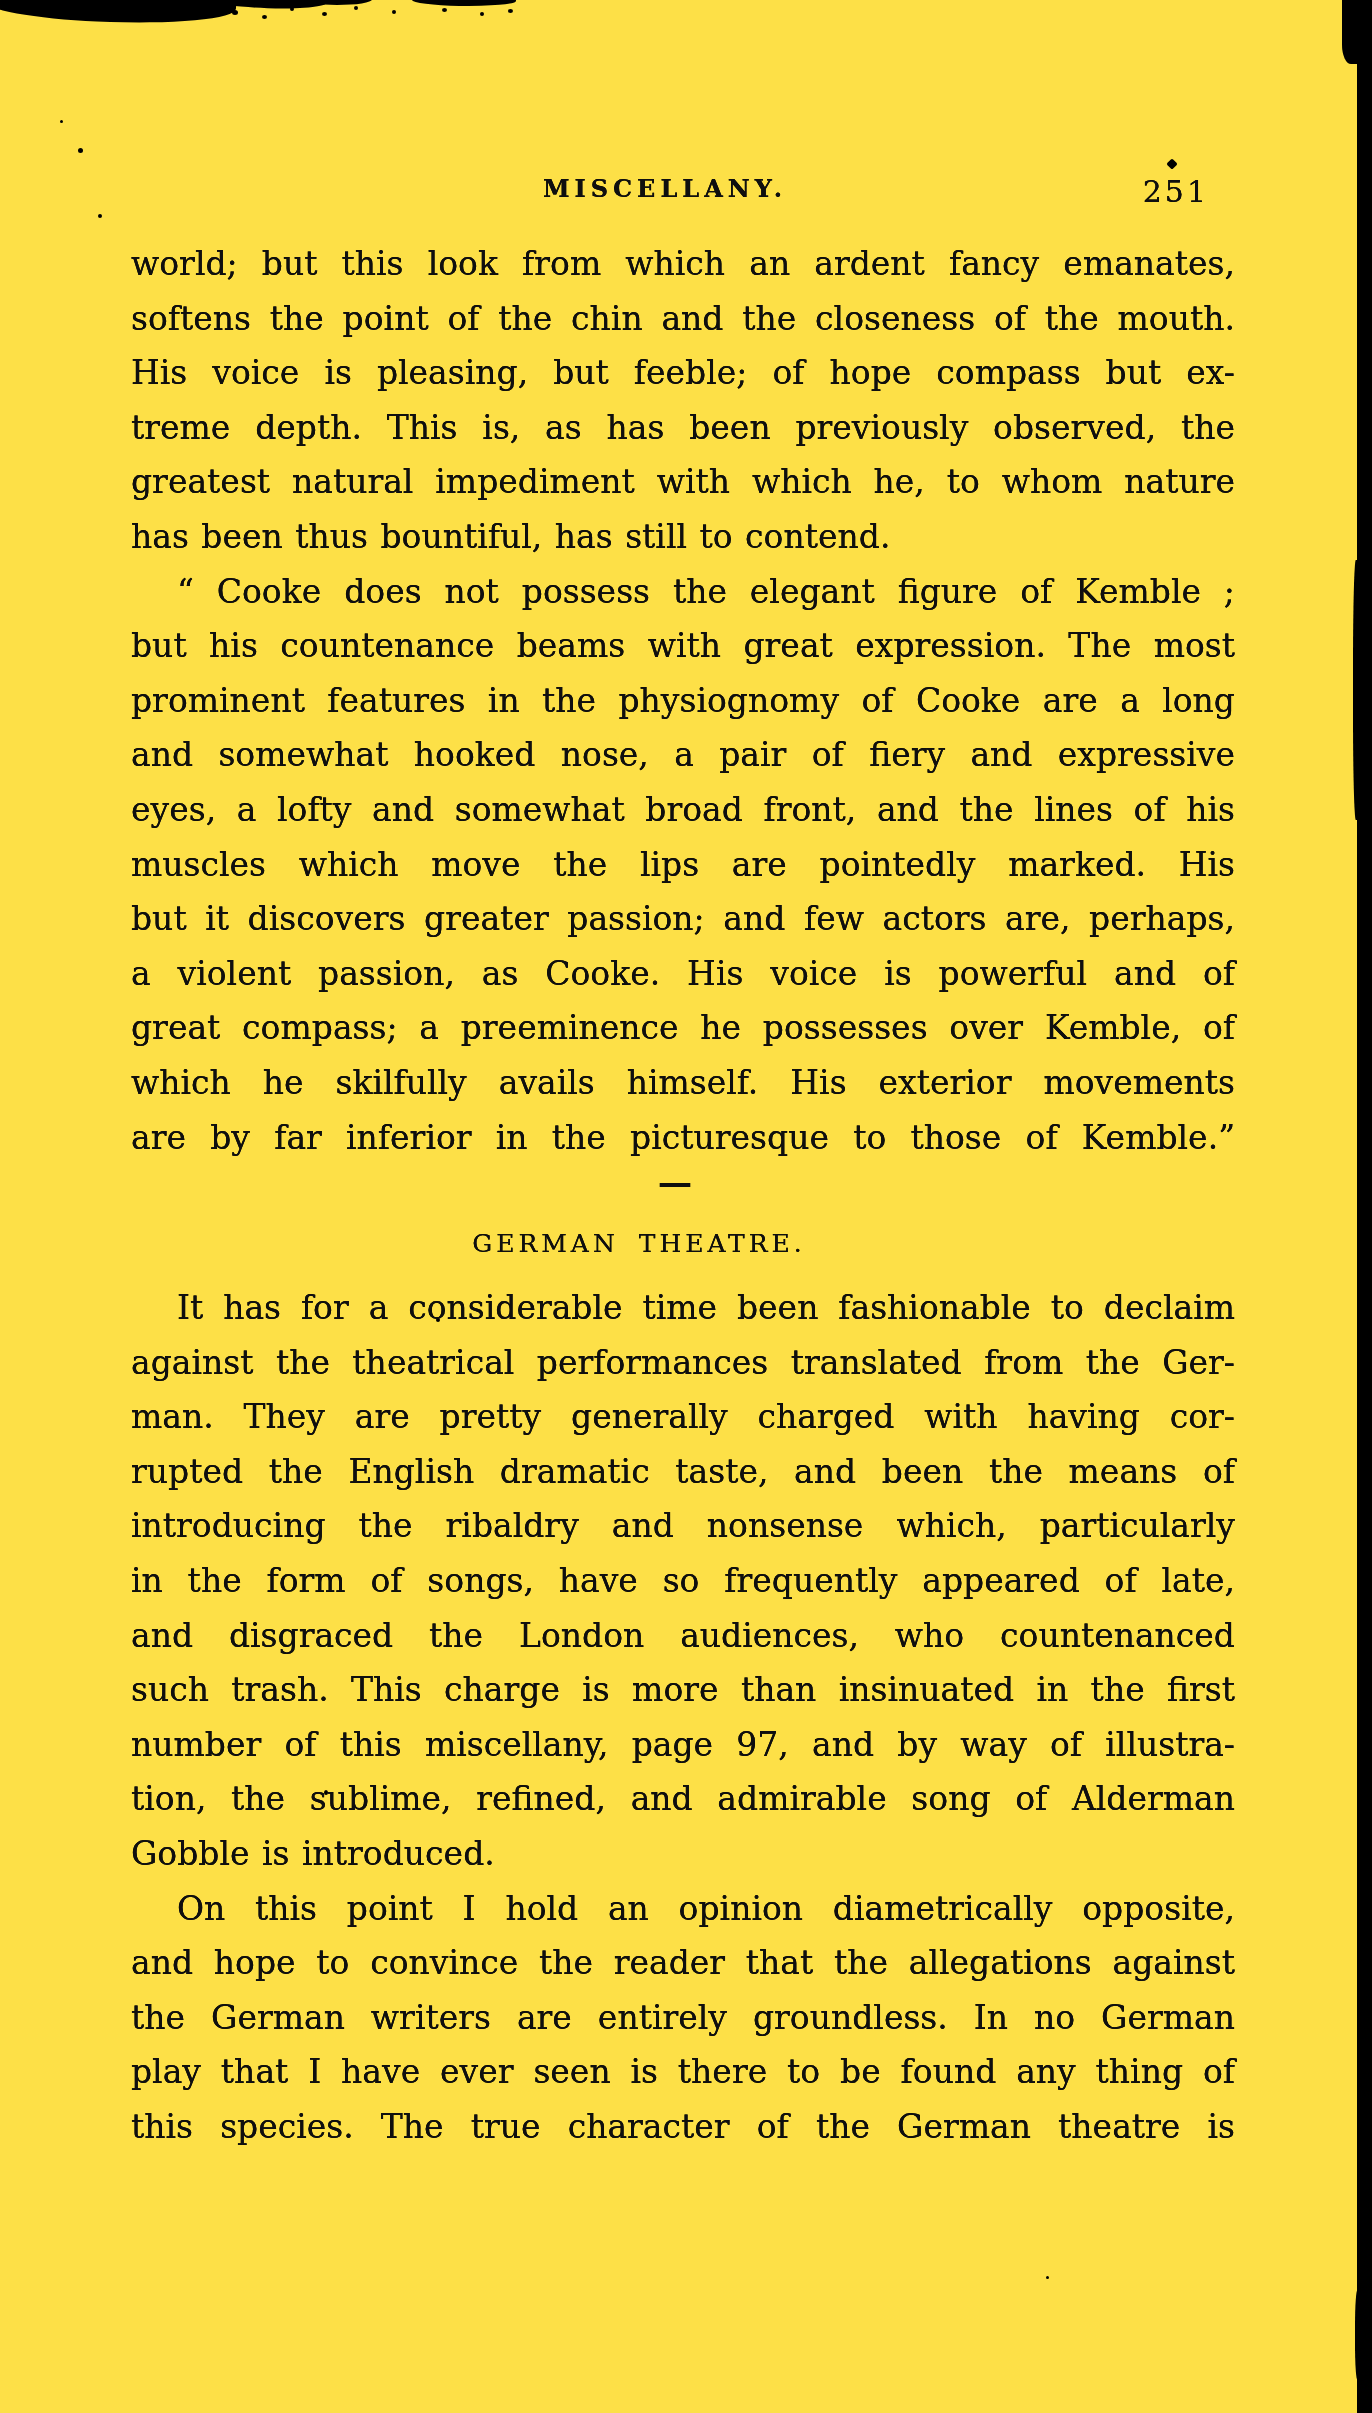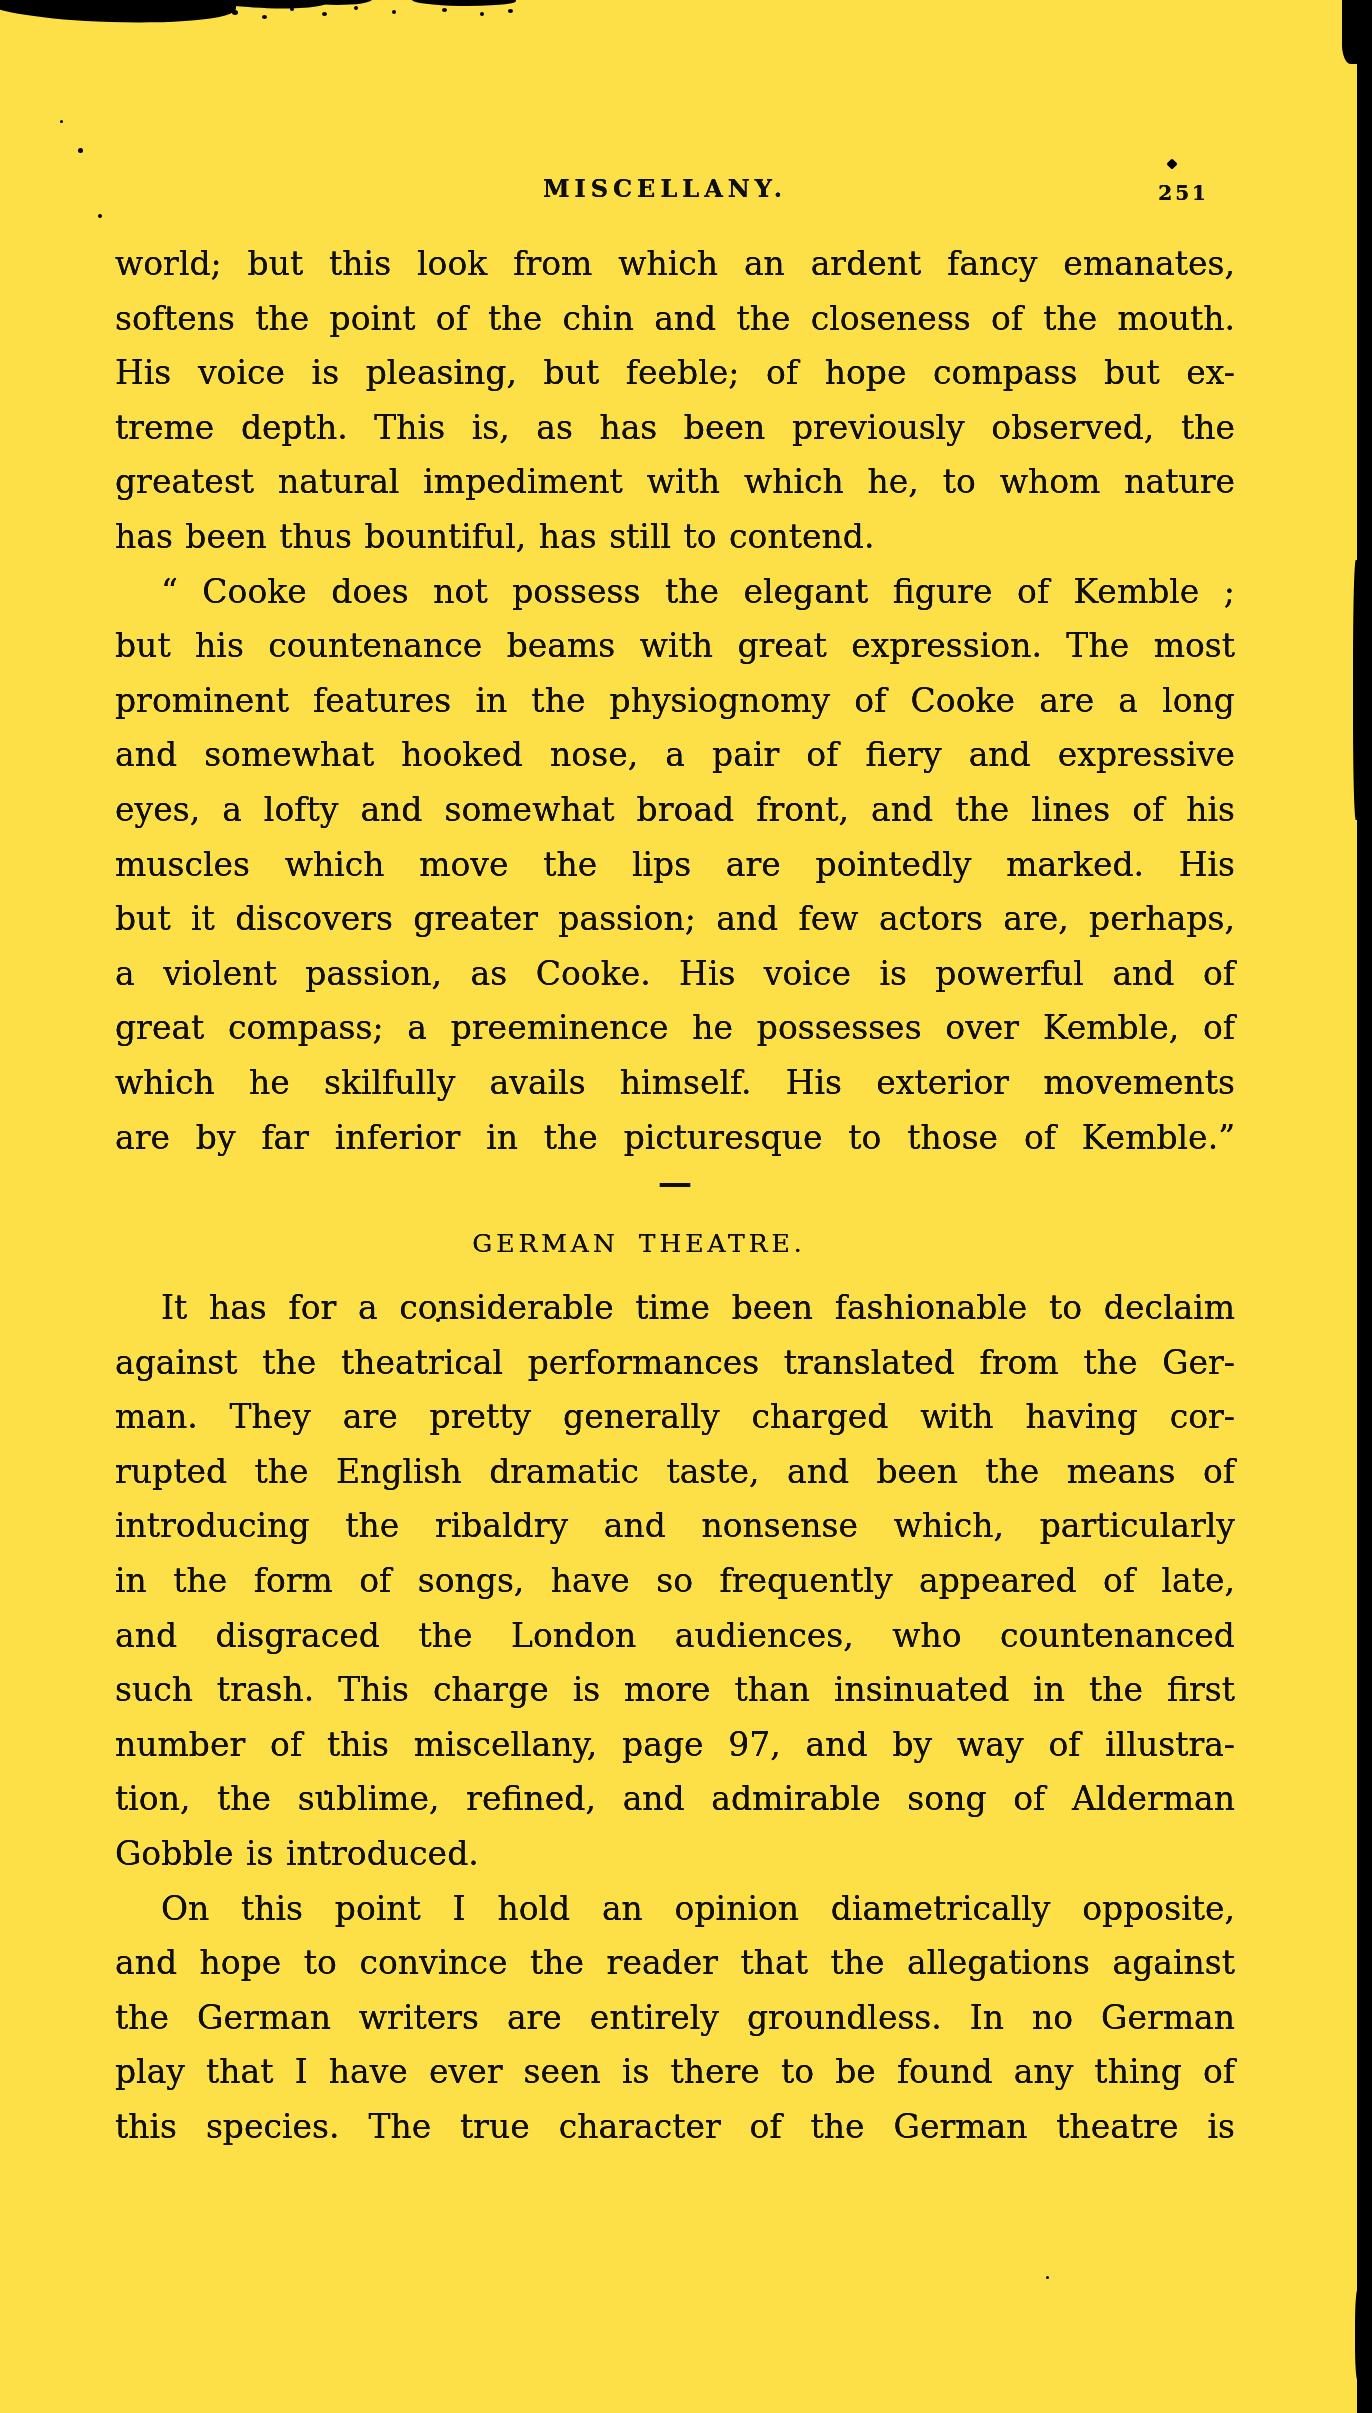--- a/index.html
+++ b/index.html
@@ -8,30 +8,30 @@
     font-family:"DejaVu Serif","Liberation Serif",serif;color:#0f0f0f;
   }
   
   .running-header{position:absolute;left:115px;top:170px;width:1120px;height:46px;}
   .rh-title{
     position:absolute;left:0;right:0;top:4px;text-align:center;
     font-size:24px;font-weight:bold;letter-spacing:5px;transform:translateX(-10px);
     text-shadow:0 0 .4px #000;
   }
   .rh-page{
-    position:absolute;right:26px;top:11px;font-size:20px;font-weight:bold;letter-spacing:3px;
+    position:absolute;right:26px;top:4px;font-size:30px;font-weight:normal;letter-spacing:3px;
     text-shadow:0 0 .4px #000;
   }
   
   .textcol{
     position:absolute;left:115px;top:237px;width:1120px;
     font-size:33px;word-spacing:2px;
     text-shadow:0 0 .35px #000;
   }
-  .line{height:54.6px;line-height:54.6px;white-space:nowrap;}
+  .line{height:54.6px;line-height:54.6px;white-space:nowrap;margin-left:16px;}
   .line.fill{white-space:normal;text-align:justify;text-align-last:justify;}
   .line.indent{padding-left:46px;}
   .divider-row{height:48px;line-height:34px;text-align:center;font-size:34px;font-weight:bold;}
   .heading-row{
     position:relative;left:-36px;height:68px;line-height:62px;text-align:center;
     font-size:25px;font-weight:normal;letter-spacing:4px;word-spacing:8px;
   }
   
   .art{position:absolute;background:#000;}
   .smudge-a{left:-16px;top:-12px;width:252px;height:34px;border-radius:0 0 55% 45%;transform:rotate(2.5deg);}

